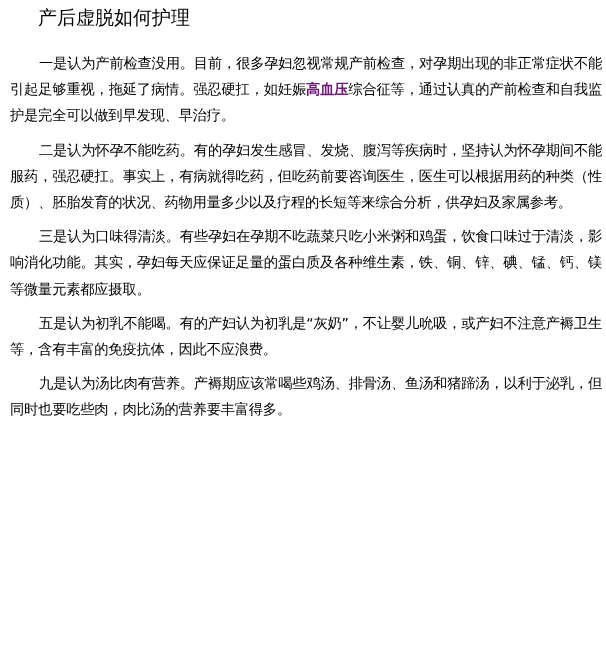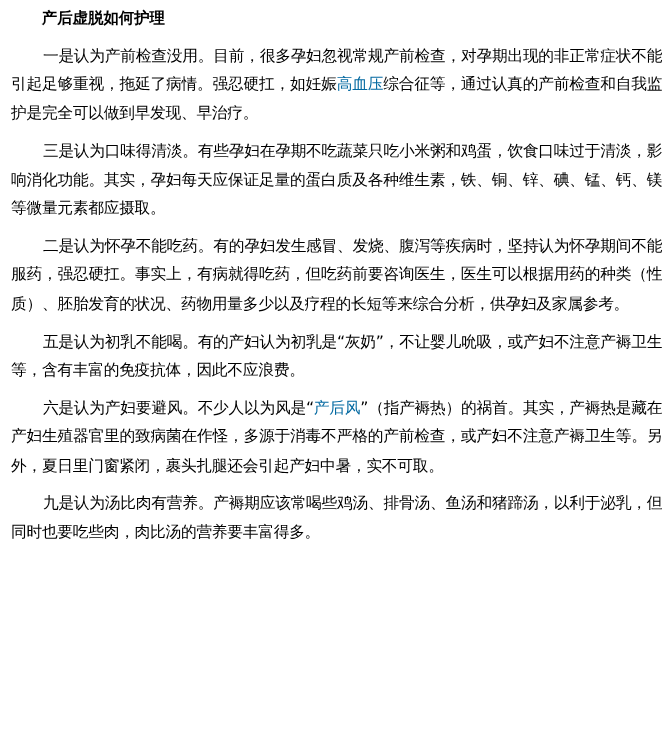--- a/index.html
+++ b/index.html
@@ -1,46 +1,43 @@
 <!DOCTYPE html>
 <html><head>
 <meta charset="utf-8">
 <style>
   html, body { margin: 0; padding: 0; background: #ffffff; }
   body { width: 606px; height: 668px; overflow: hidden; font-family: "DejaVu Sans", sans-serif; color: #000; }
   .article { padding: 4px 0 0 10px; width: 592px; }
-  .title { font-weight: bold; font-size: 14px; margin: 0 0 8px 0; padding-left: 28px; line-height: 26px; }
+  .title { font-weight: normal; font-size: 19px; margin: 0 0 20px 0; padding-left: 28px; line-height: 26px; }
   .para { font-size: 14.3px; line-height: 26.2px; margin: 0 0 8px 0; text-indent: 29px; letter-spacing: -0.25px; text-align: justify; }
-  .link { color: #0369a1; text-decoration: none; }
+  .link { color: #701a75; text-decoration: none; font-weight: bold; }
 </style>
 </head>
 <body>
 
 <div class="article">
   <div class="title">产后虚脱如何护理</div>
 
   <p class="para">
     <span>一是认为产前检查没用。目前，很多孕妇忽视常规产前检查，对孕期出现的非正常症状不能引起足够重视，拖延了病情。强忍硬扛，如妊娠</span><a class="link">高血压</a><span>综合征等，通过认真的产前检查和自我监护是完全可以做到早发现、早治疗。</span>
   </p>
 
   <p class="para">
-    <span>三是认为口味得清淡。有些孕妇在孕期不吃蔬菜只吃小米粥和鸡蛋，饮食口味过于清淡，影响消化功能。其实，孕妇每天应保证足量的蛋白质及各种维生素，铁、铜、锌、碘、锰、钙、镁等微量元素都应摄取。</span>
+    <span>二是认为怀孕不能吃药。有的孕妇发生感冒、发烧、腹泻等疾病时，坚持认为怀孕期间不能服药，强忍硬扛。事实上，有病就得吃药，但吃药前要咨询医生，医生可以根据用药的种类（性质）、胚胎发育的状况、药物用量多少以及疗程的长短等来综合分析，供孕妇及家属参考。</span>
   </p>
 
   <p class="para">
-    <span>二是认为怀孕不能吃药。有的孕妇发生感冒、发烧、腹泻等疾病时，坚持认为怀孕期间不能服药，强忍硬扛。事实上，有病就得吃药，但吃药前要咨询医生，医生可以根据用药的种类（性质）、胚胎发育的状况、药物用量多少以及疗程的长短等来综合分析，供孕妇及家属参考。</span>
+    <span>三是认为口味得清淡。有些孕妇在孕期不吃蔬菜只吃小米粥和鸡蛋，饮食口味过于清淡，影响消化功能。其实，孕妇每天应保证足量的蛋白质及各种维生素，铁、铜、锌、碘、锰、钙、镁等微量元素都应摄取。</span>
   </p>
 
 
   <p class="para">
     <span>五是认为初乳不能喝。有的产妇认为初乳是“灰奶”，不让婴儿吮吸，或产妇不注意产褥卫生等，含有丰富的免疫抗体，因此不应浪费。</span>
   </p>
 
-  <p class="para">
-    <span>六是认为产妇要避风。不少人以为风是“</span><a class="link">产后风</a><span>”（指产褥热）的祸首。其实，产褥热是藏在产妇生殖器官里的致病菌在作怪，多源于消毒不严格的产前检查，或产妇不注意产褥卫生等。另外，夏日里门窗紧闭，裹头扎腿还会引起产妇中暑，实不可取。</span>
-  </p>
 
 
 
   <p class="para">
     <span>九是认为汤比肉有营养。产褥期应该常喝些鸡汤、排骨汤、鱼汤和猪蹄汤，以利于泌乳，但同时也要吃些肉，肉比汤的营养要丰富得多。</span>
   </p>
 </div>
 
 </body></html>

